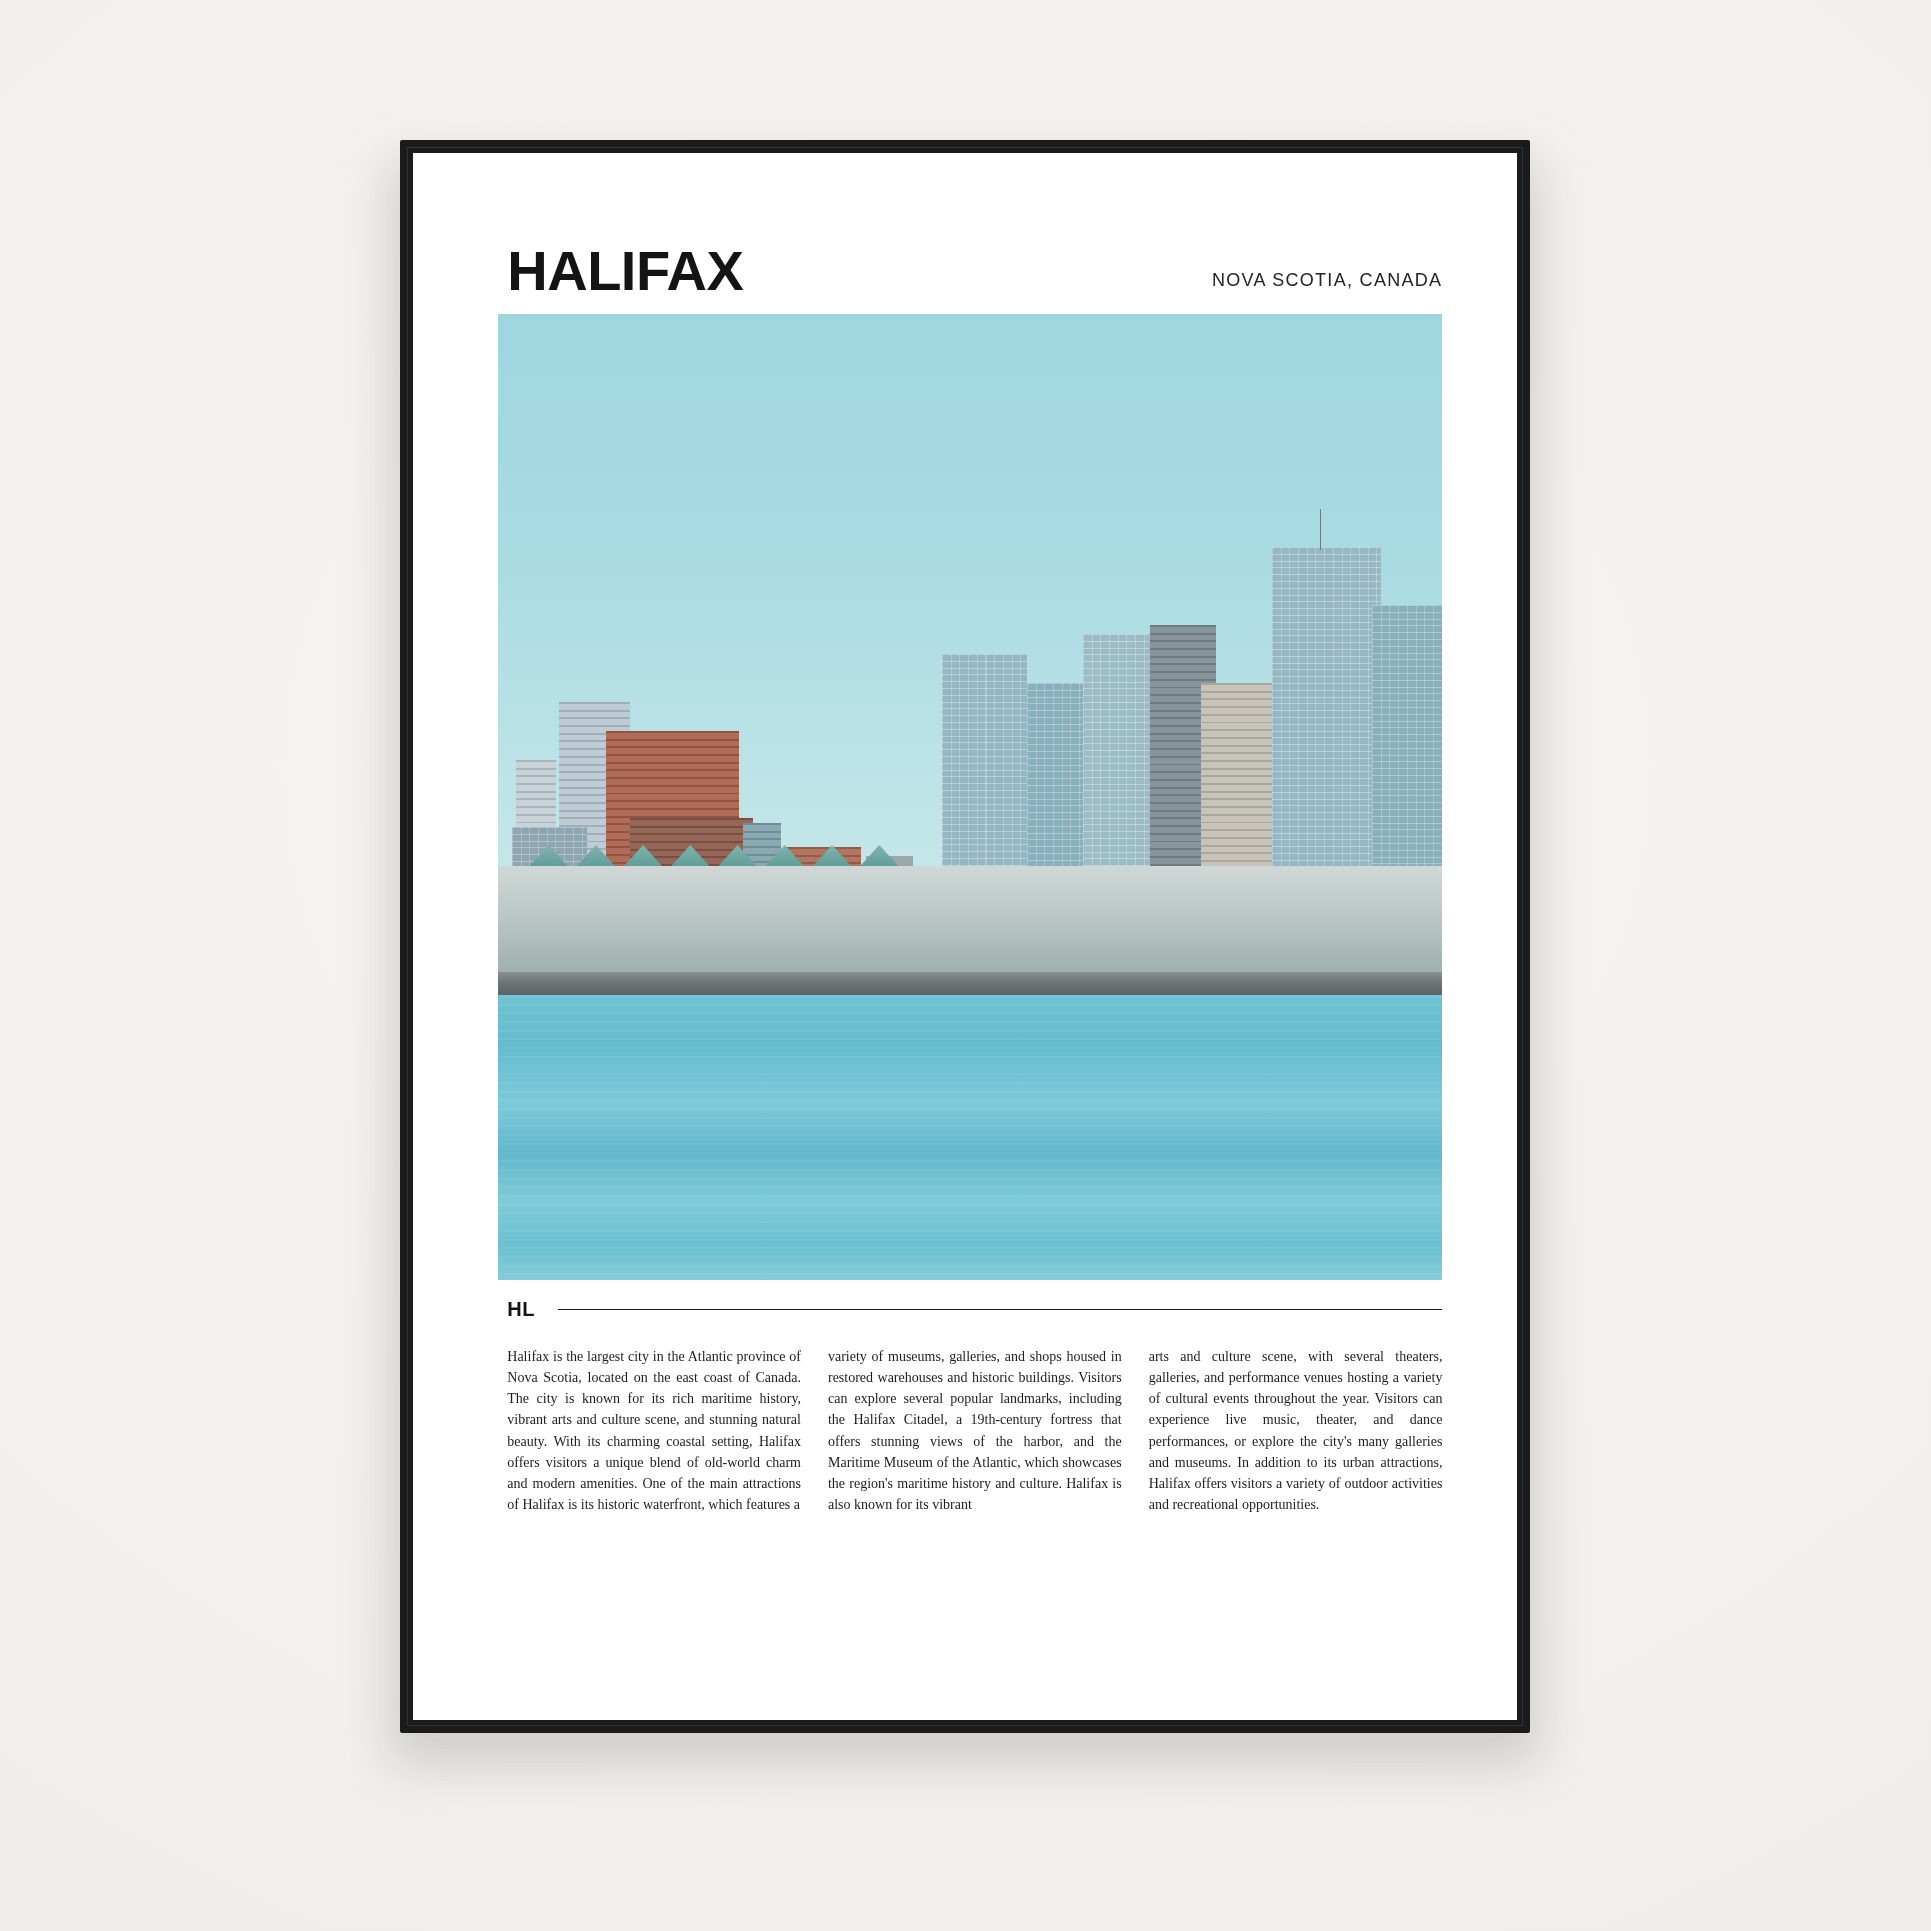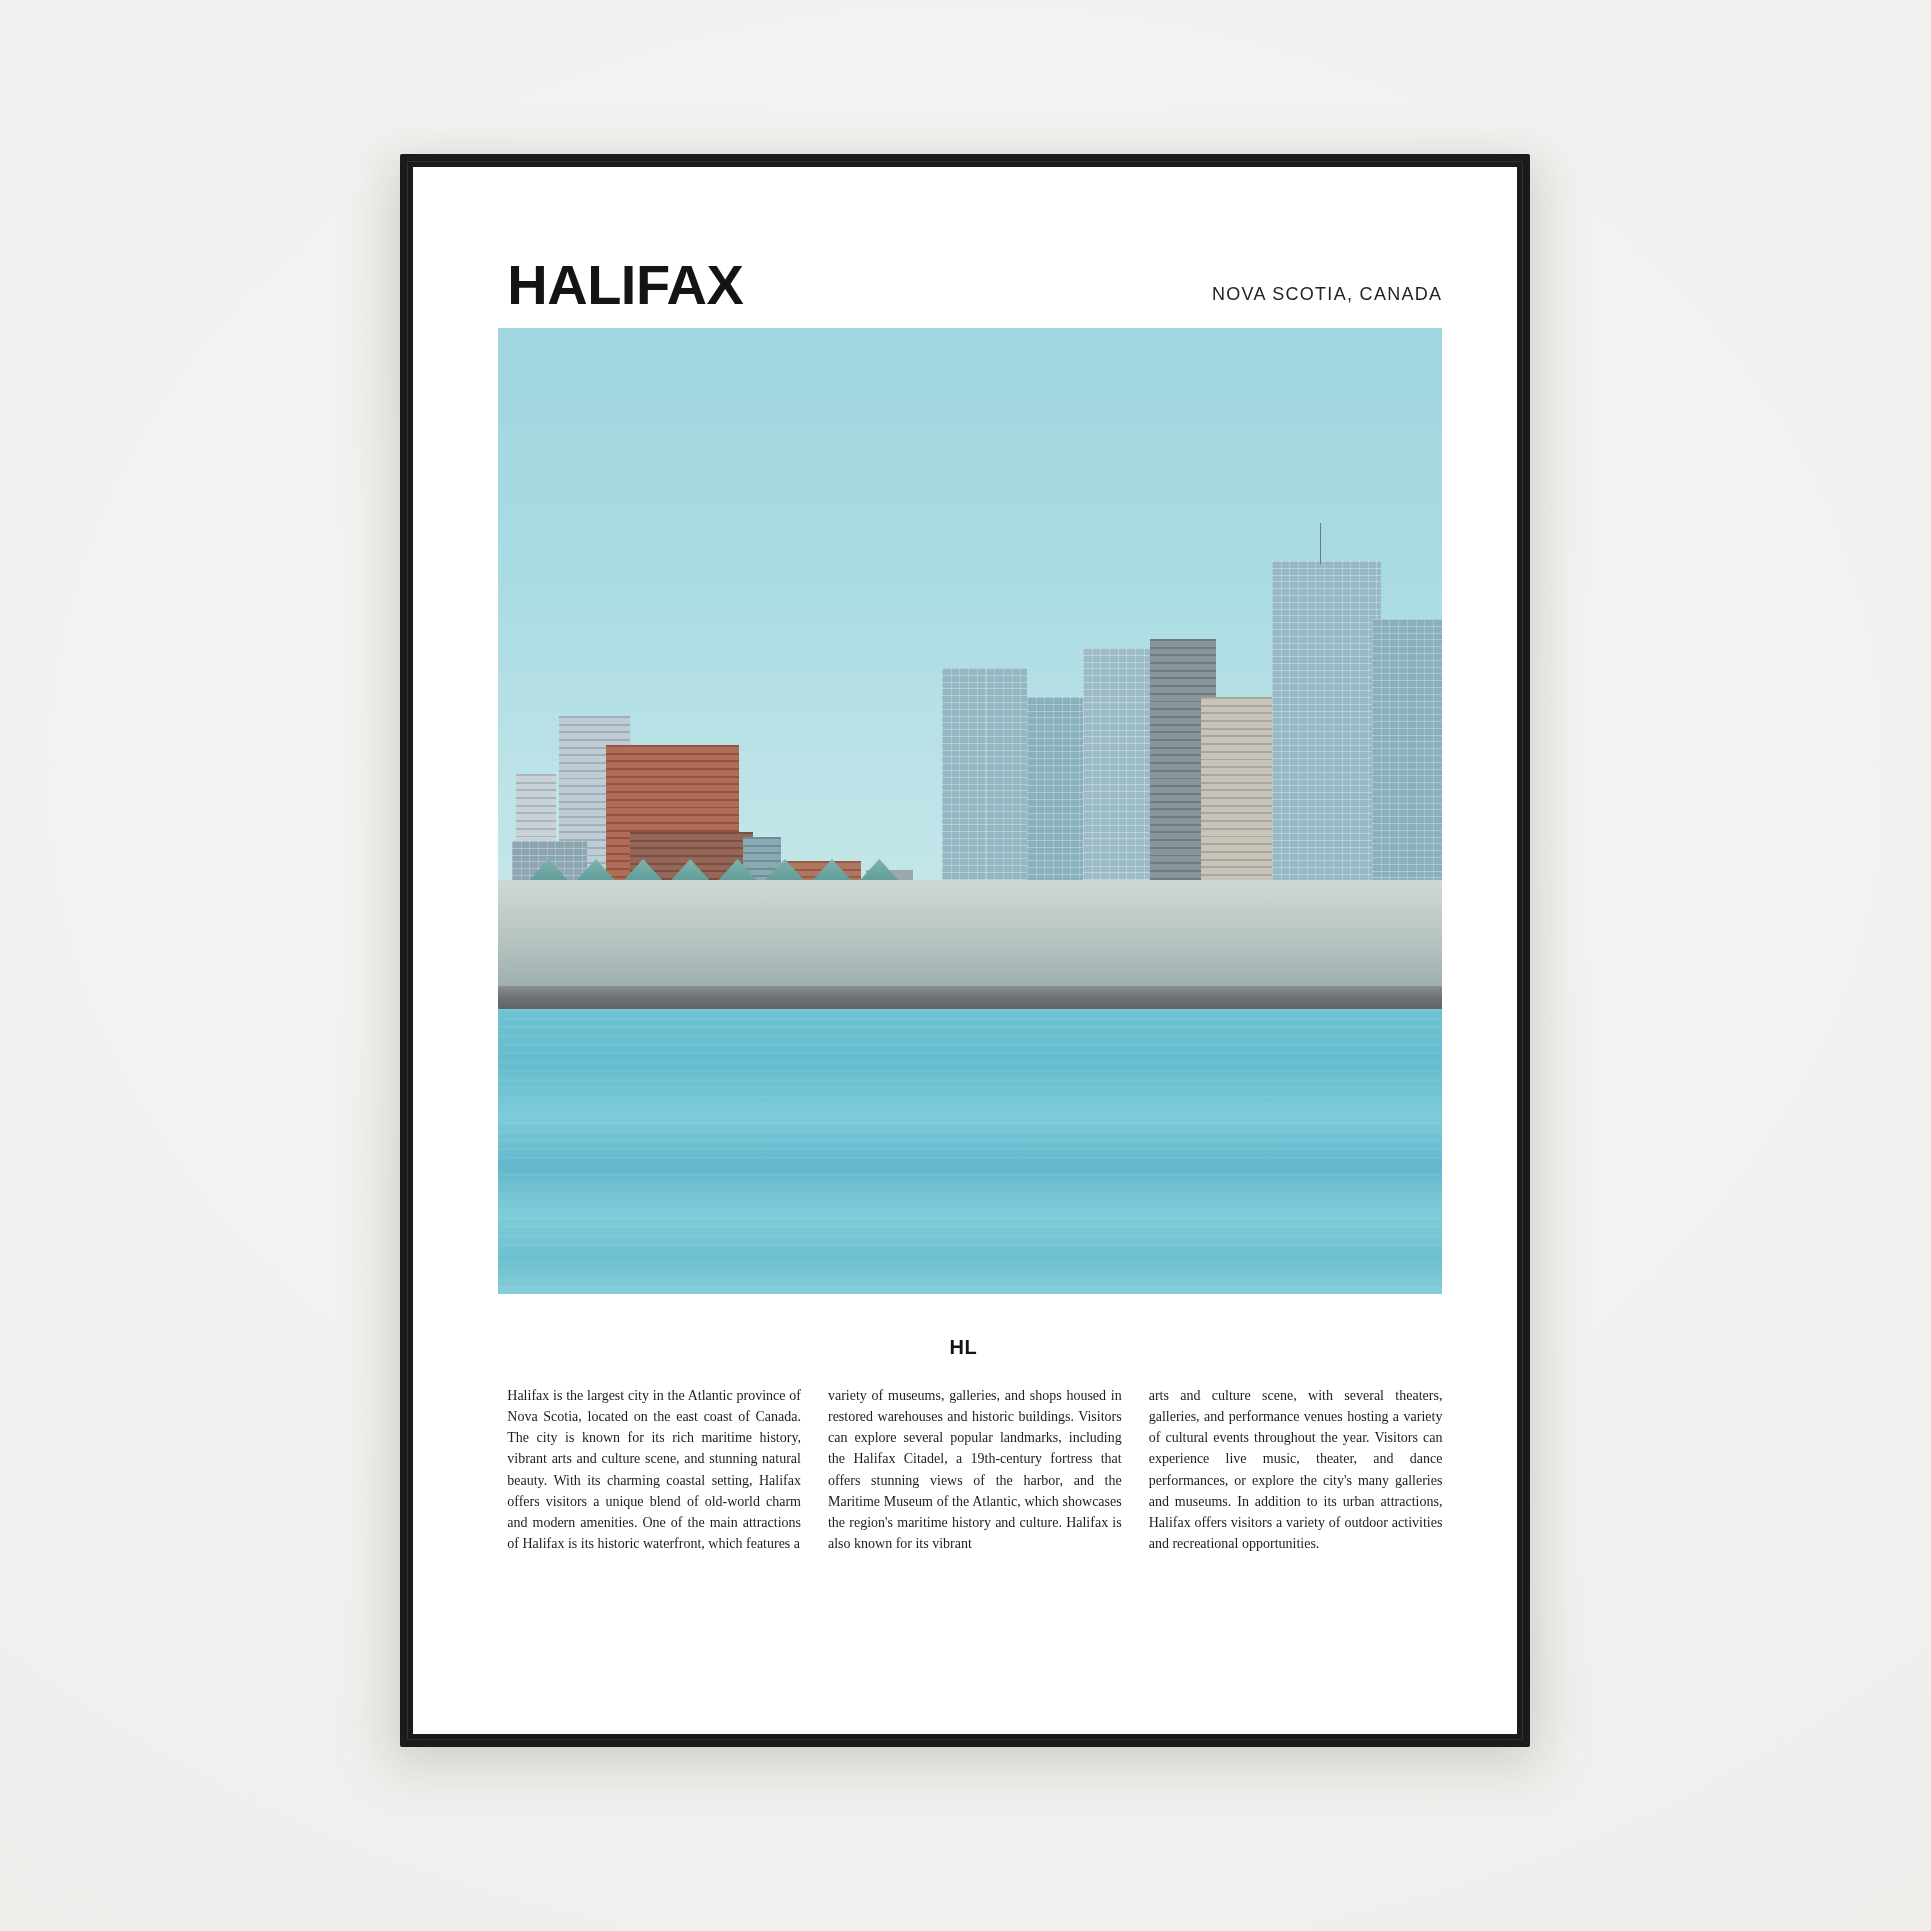--- a/index.html
+++ b/index.html
@@ -36,21 +36,21 @@
     height: 1603px;
     background: rgba(90, 85, 78, 0.22);
     filter: blur(25px);
     border-radius: 3.9px;
   }
 
   
   #frame {
     position: absolute;
     left: 400px;
-    top: 154px;
+    top: 140px;
     width: 1130px;
     height: 1593px;
     background: #1b1b1b;
     box-sizing: border-box;
     padding: 12.6px;
     border-radius: 1.9px;
   }
   #frame-inner-bevel {
     position: absolute;
     inset: 6.8px;
@@ -184,23 +184,22 @@
     height: 100%;
     background: linear-gradient(180deg, #7fb3ad, #5d9a96);
     clip-path: polygon(50% 0, 100% 100%, 0 100%);
     margin-right: 1.9px;
   }
 
   
   .hl-row {
     display: flex;
     align-items: center;
-    margin-top: 42px;
+    margin-top: 18px;
     padding-left: 9.7px;
-    flex-direction: column;
   }
   .hl-mark {
     font-family: "Liberation Sans", sans-serif;
     font-weight: 700;
     font-size: 20px;
     letter-spacing: 0.5px;
     color: #141414;
     margin-right: 23px;
   }
   .hl-rule {

